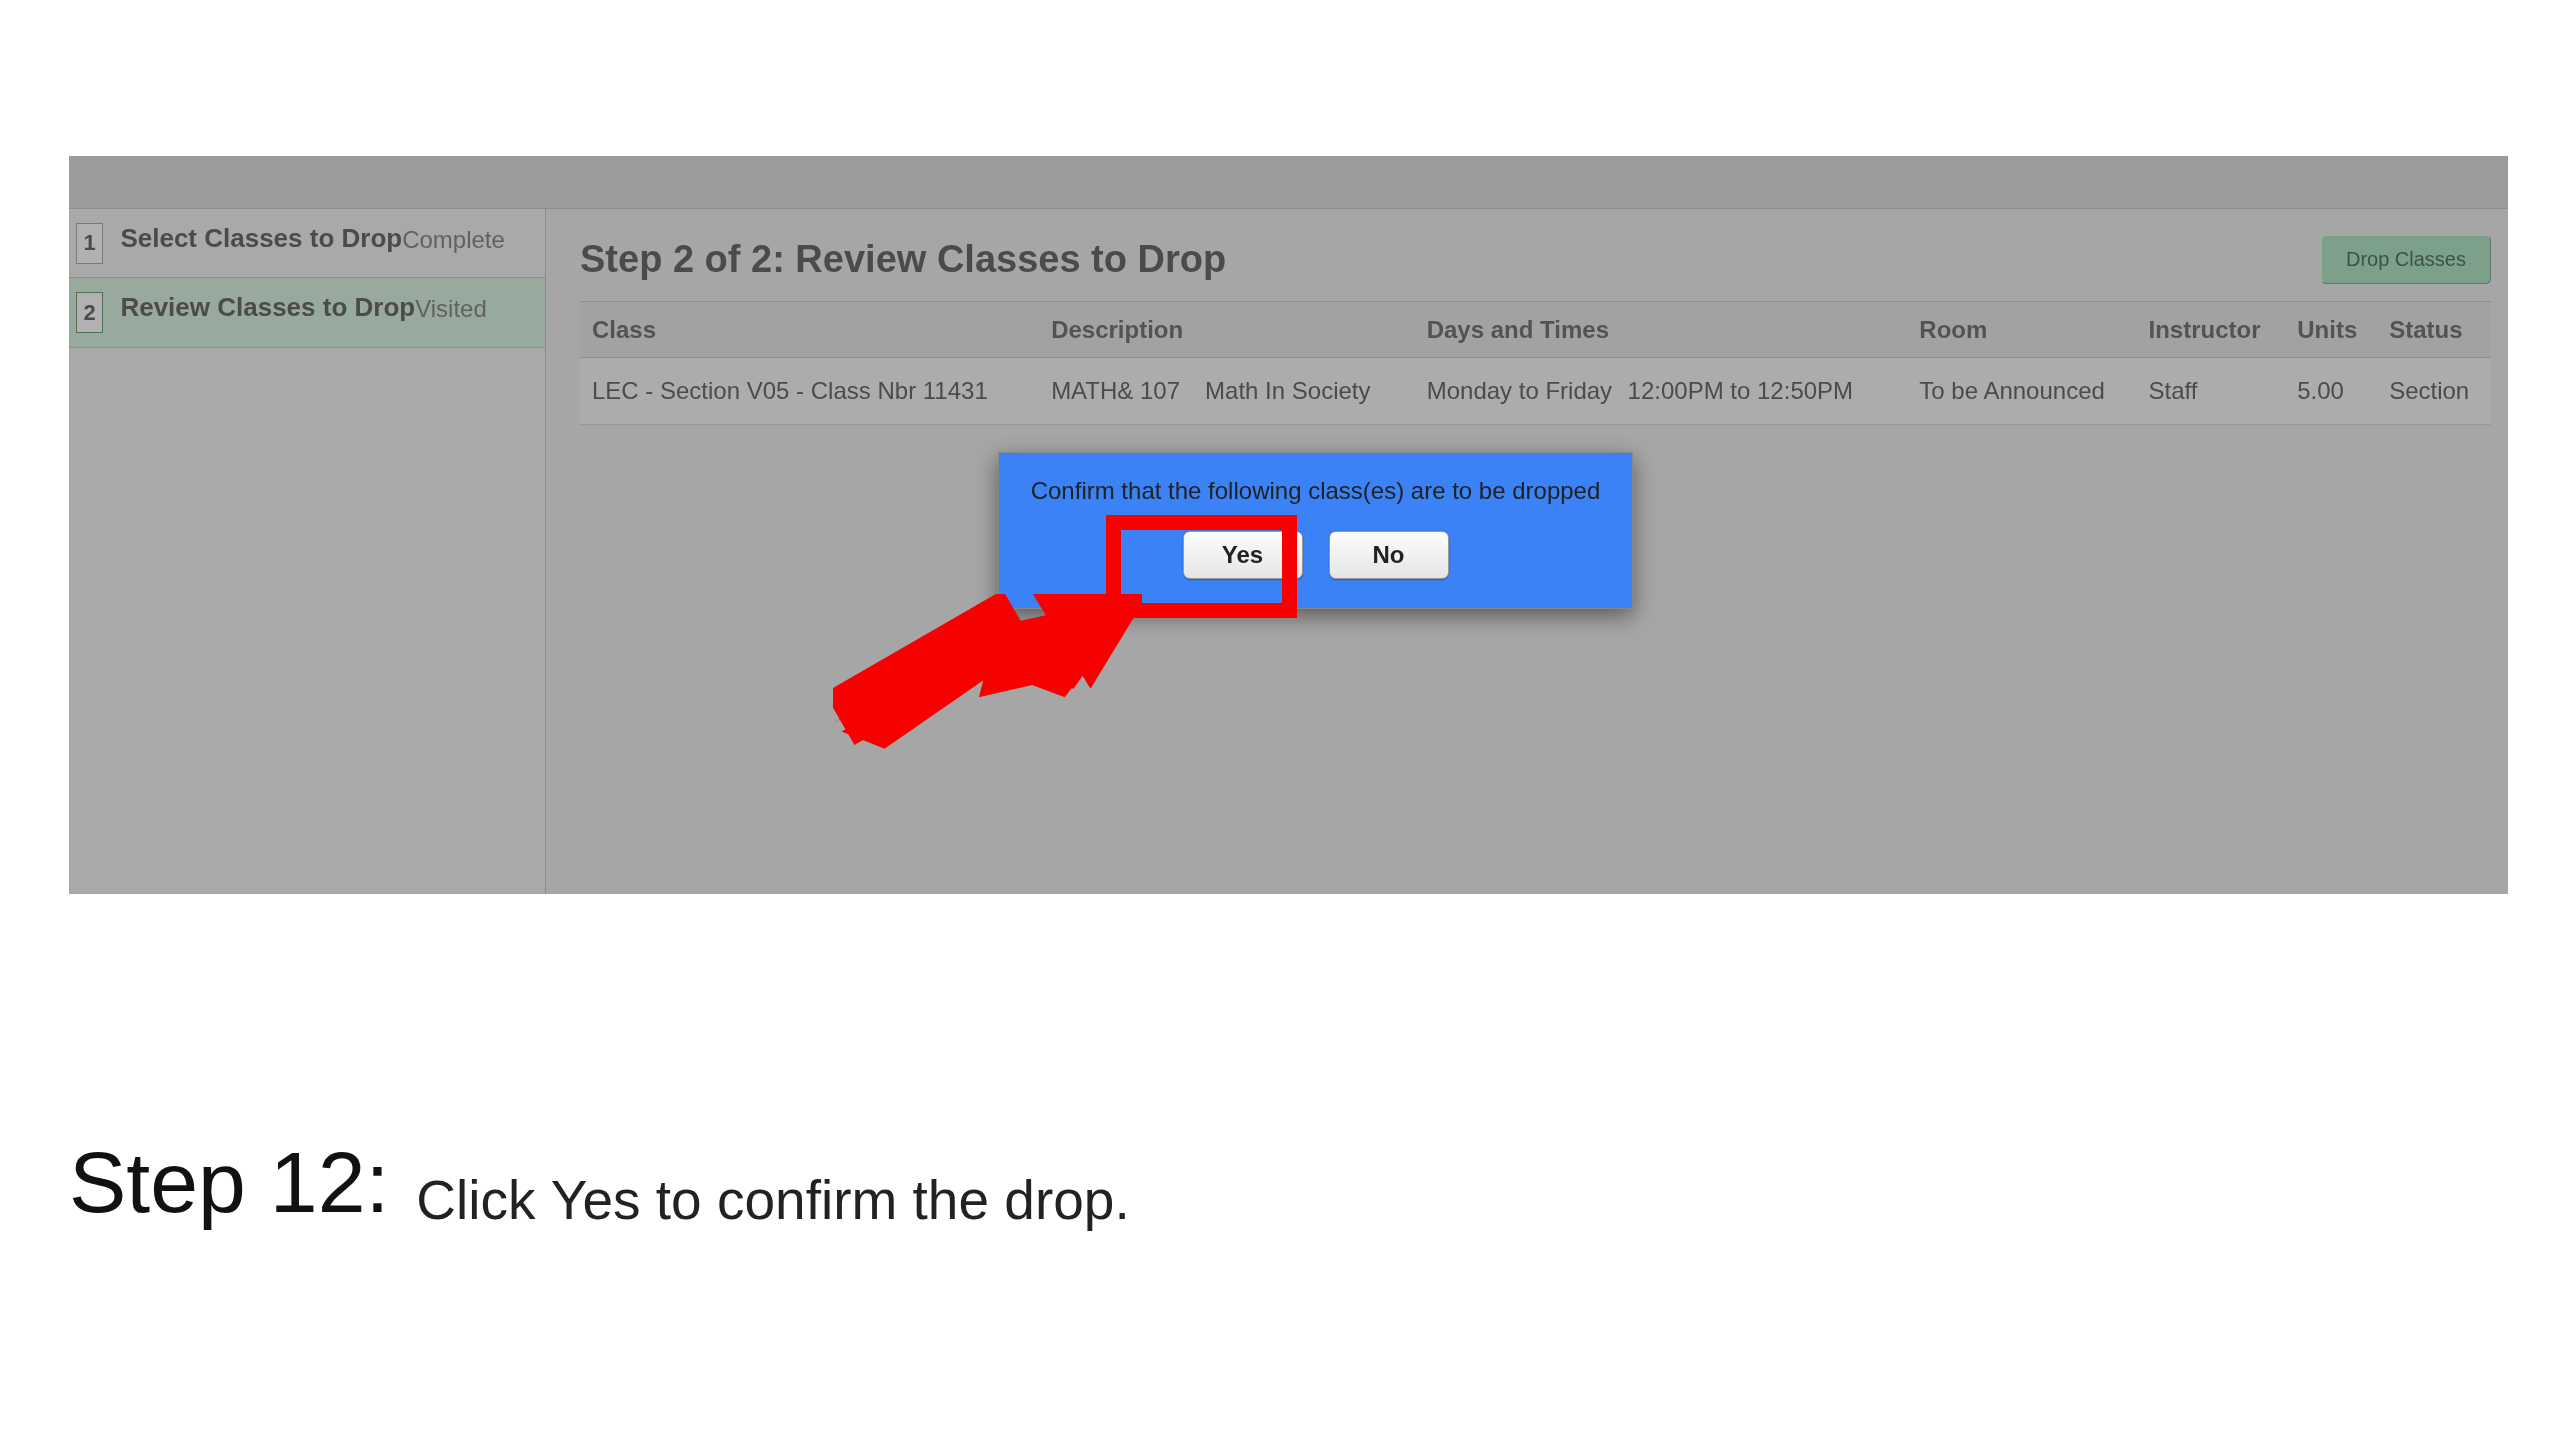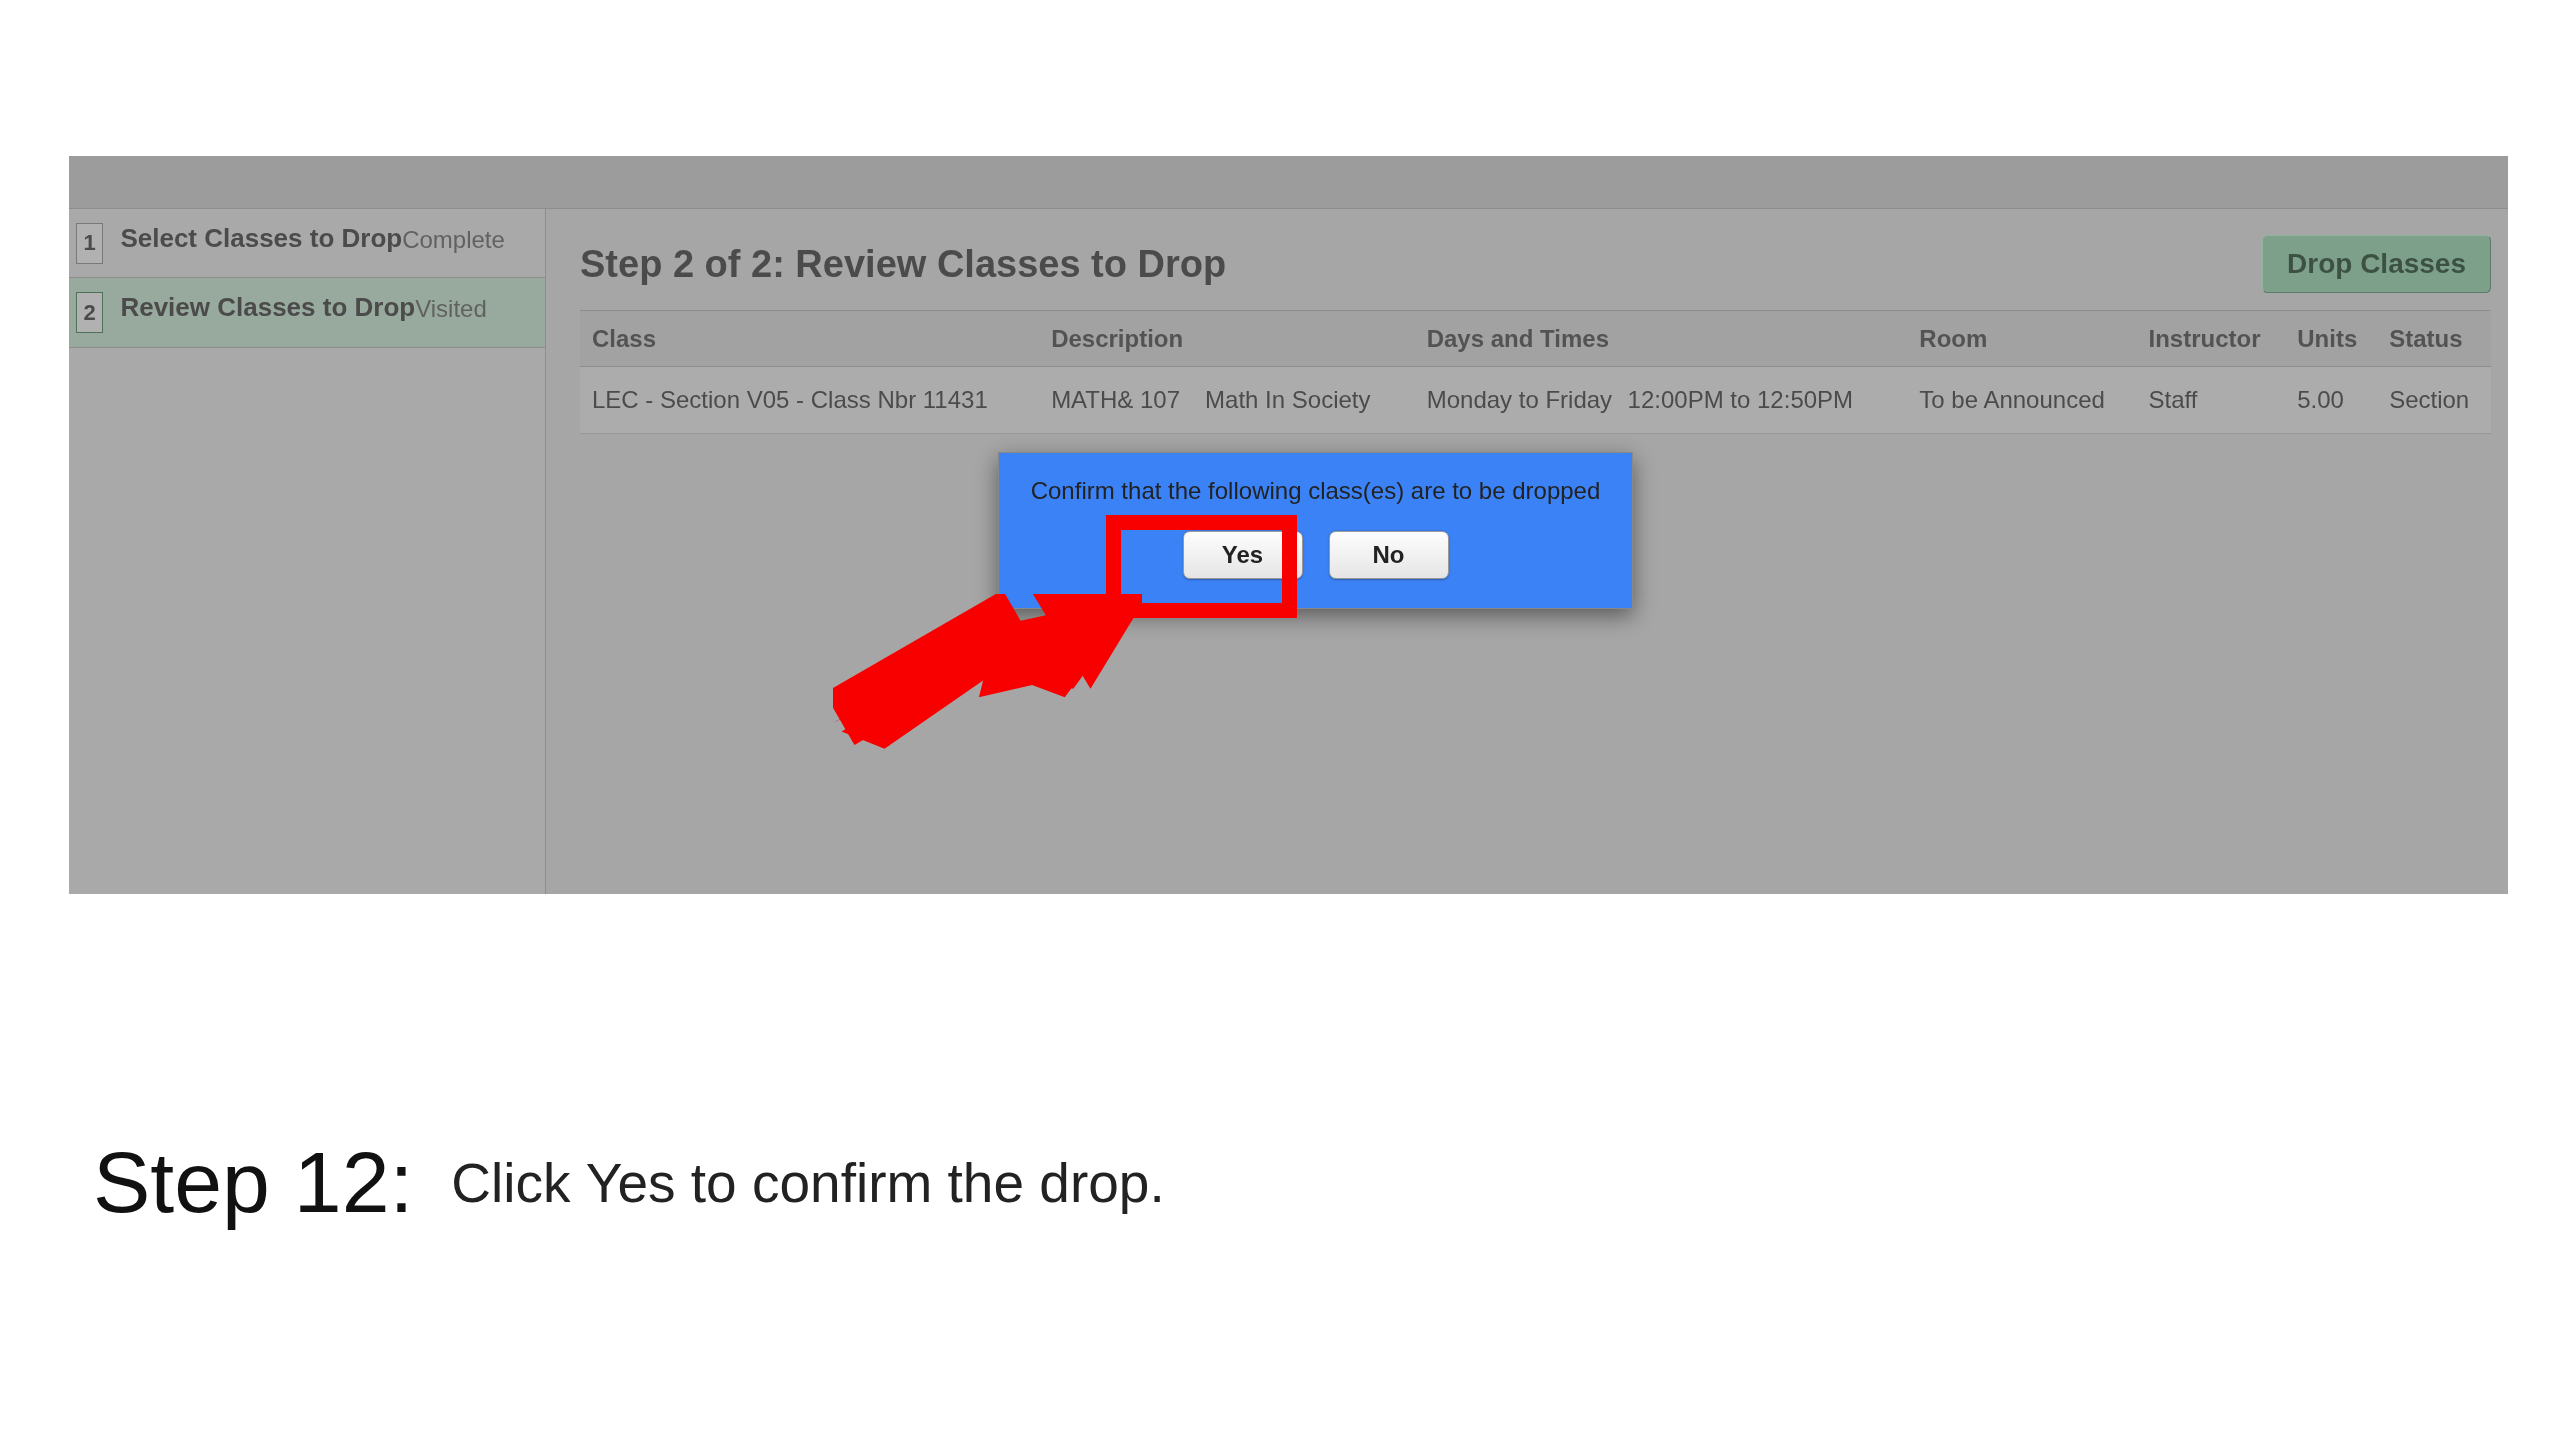--- a/index.html
+++ b/index.html
@@ -89,22 +89,22 @@
       font-size: 38px;
       font-weight: bold;
       color: #333;
     }
     .drop-btn {
       background: #7fb592;
       border: 1.7px solid #4f7a5f;
       border-top-color: #9fd1b1;
       border-left-color: #9fd1b1;
       color: #1d3d28;
-      font-size: 28px;
-      font-weight: bold;
+      font-size: 20px;
+      font-weight: normal;
       padding: 12px 24px;
       border-radius: 5.2px;
       cursor: pointer;
     }
     table.classes {
       width: 100%;
       border-collapse: collapse;
       background: #c8c8c8;
     }
     table.classes th {
@@ -188,23 +188,22 @@
       height: 155px;
       pointer-events: none;
     }
 
     .caption {
       position: absolute;
       left: 69px;
       top: 1133px;
       width: 2404px;
       display: flex;
-      align-items: center;
-      gap: 38px;
-      margin-left: 24px;
+      align-items: flex-end;
+      gap: 27px;
     }
     .caption-step {
       font-size: 86px;
       font-weight: 400;
       color: #111;
       font-family: "Segoe UI", Arial, sans-serif;
     }
     .caption-body {
       font-size: 55px;
       color: #222;

